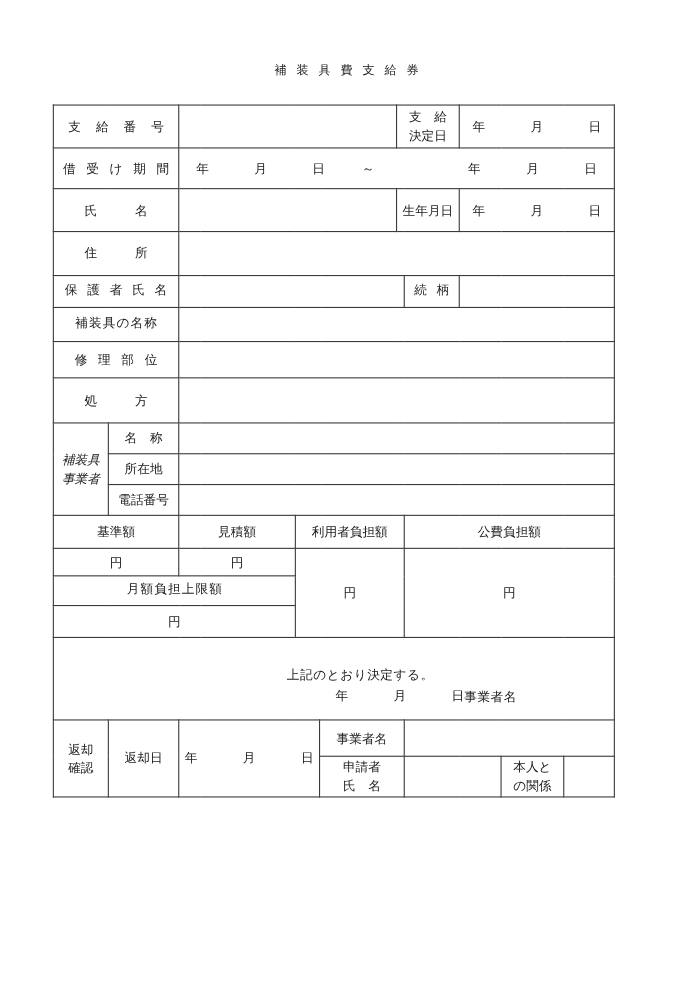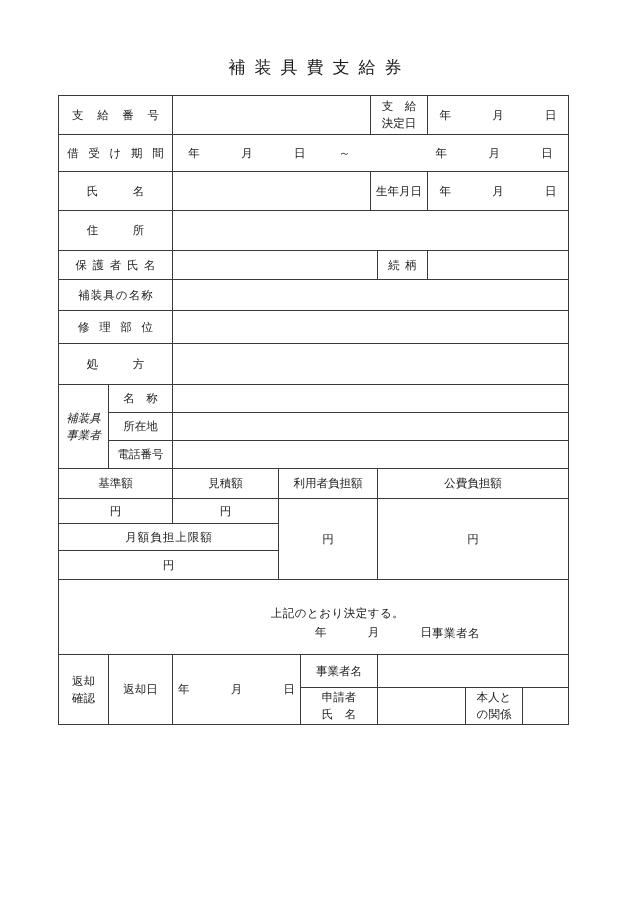--- a/index.html
+++ b/index.html
@@ -29,48 +29,48 @@
     font-size: 11.5px;
     letter-spacing: 0.4px;
     white-space: nowrap;
   }
   .doc-title {
     position: absolute;
     left: 0;
     right: 0;
     top: 56px;
     text-align: center;
-    font-size: 17px;
+    font-size: 11px;
     letter-spacing: 9px;
     text-indent: 9px;
     white-space: nowrap;
   }
 
   
   .form-table {
     position: absolute;
-    left: 58px;
+    left: 48px;
     top: 95px;
     width: 510px;
     border-collapse: collapse;
     table-layout: fixed;
     font-size: 11.5px;
   }
   .form-table td {
     border: 1px solid #3a3a3a;
     padding: 0;
     vertical-align: middle;
     text-align: center;
     line-height: 1.45;
   }
 
   
   .lbl-wide   { letter-spacing: 5px; text-indent: 5px; }
   .lbl-mid    { letter-spacing: 3px; text-indent: 3px; }
-  .lbl-tight  { letter-spacing: 1px; text-indent: 1px; }
+  .lbl-tight  { letter-spacing: 1px; text-indent: 1px; font-family: Liberation Mono, monospace; }
   .lbl-none   { letter-spacing: 0; }
 
   .cell-yen {
     text-align: right;
     padding-right: 10px;
   }
   .cell-yen-btm {
     text-align: right;
     padding-right: 10px;
     vertical-align: bottom;

